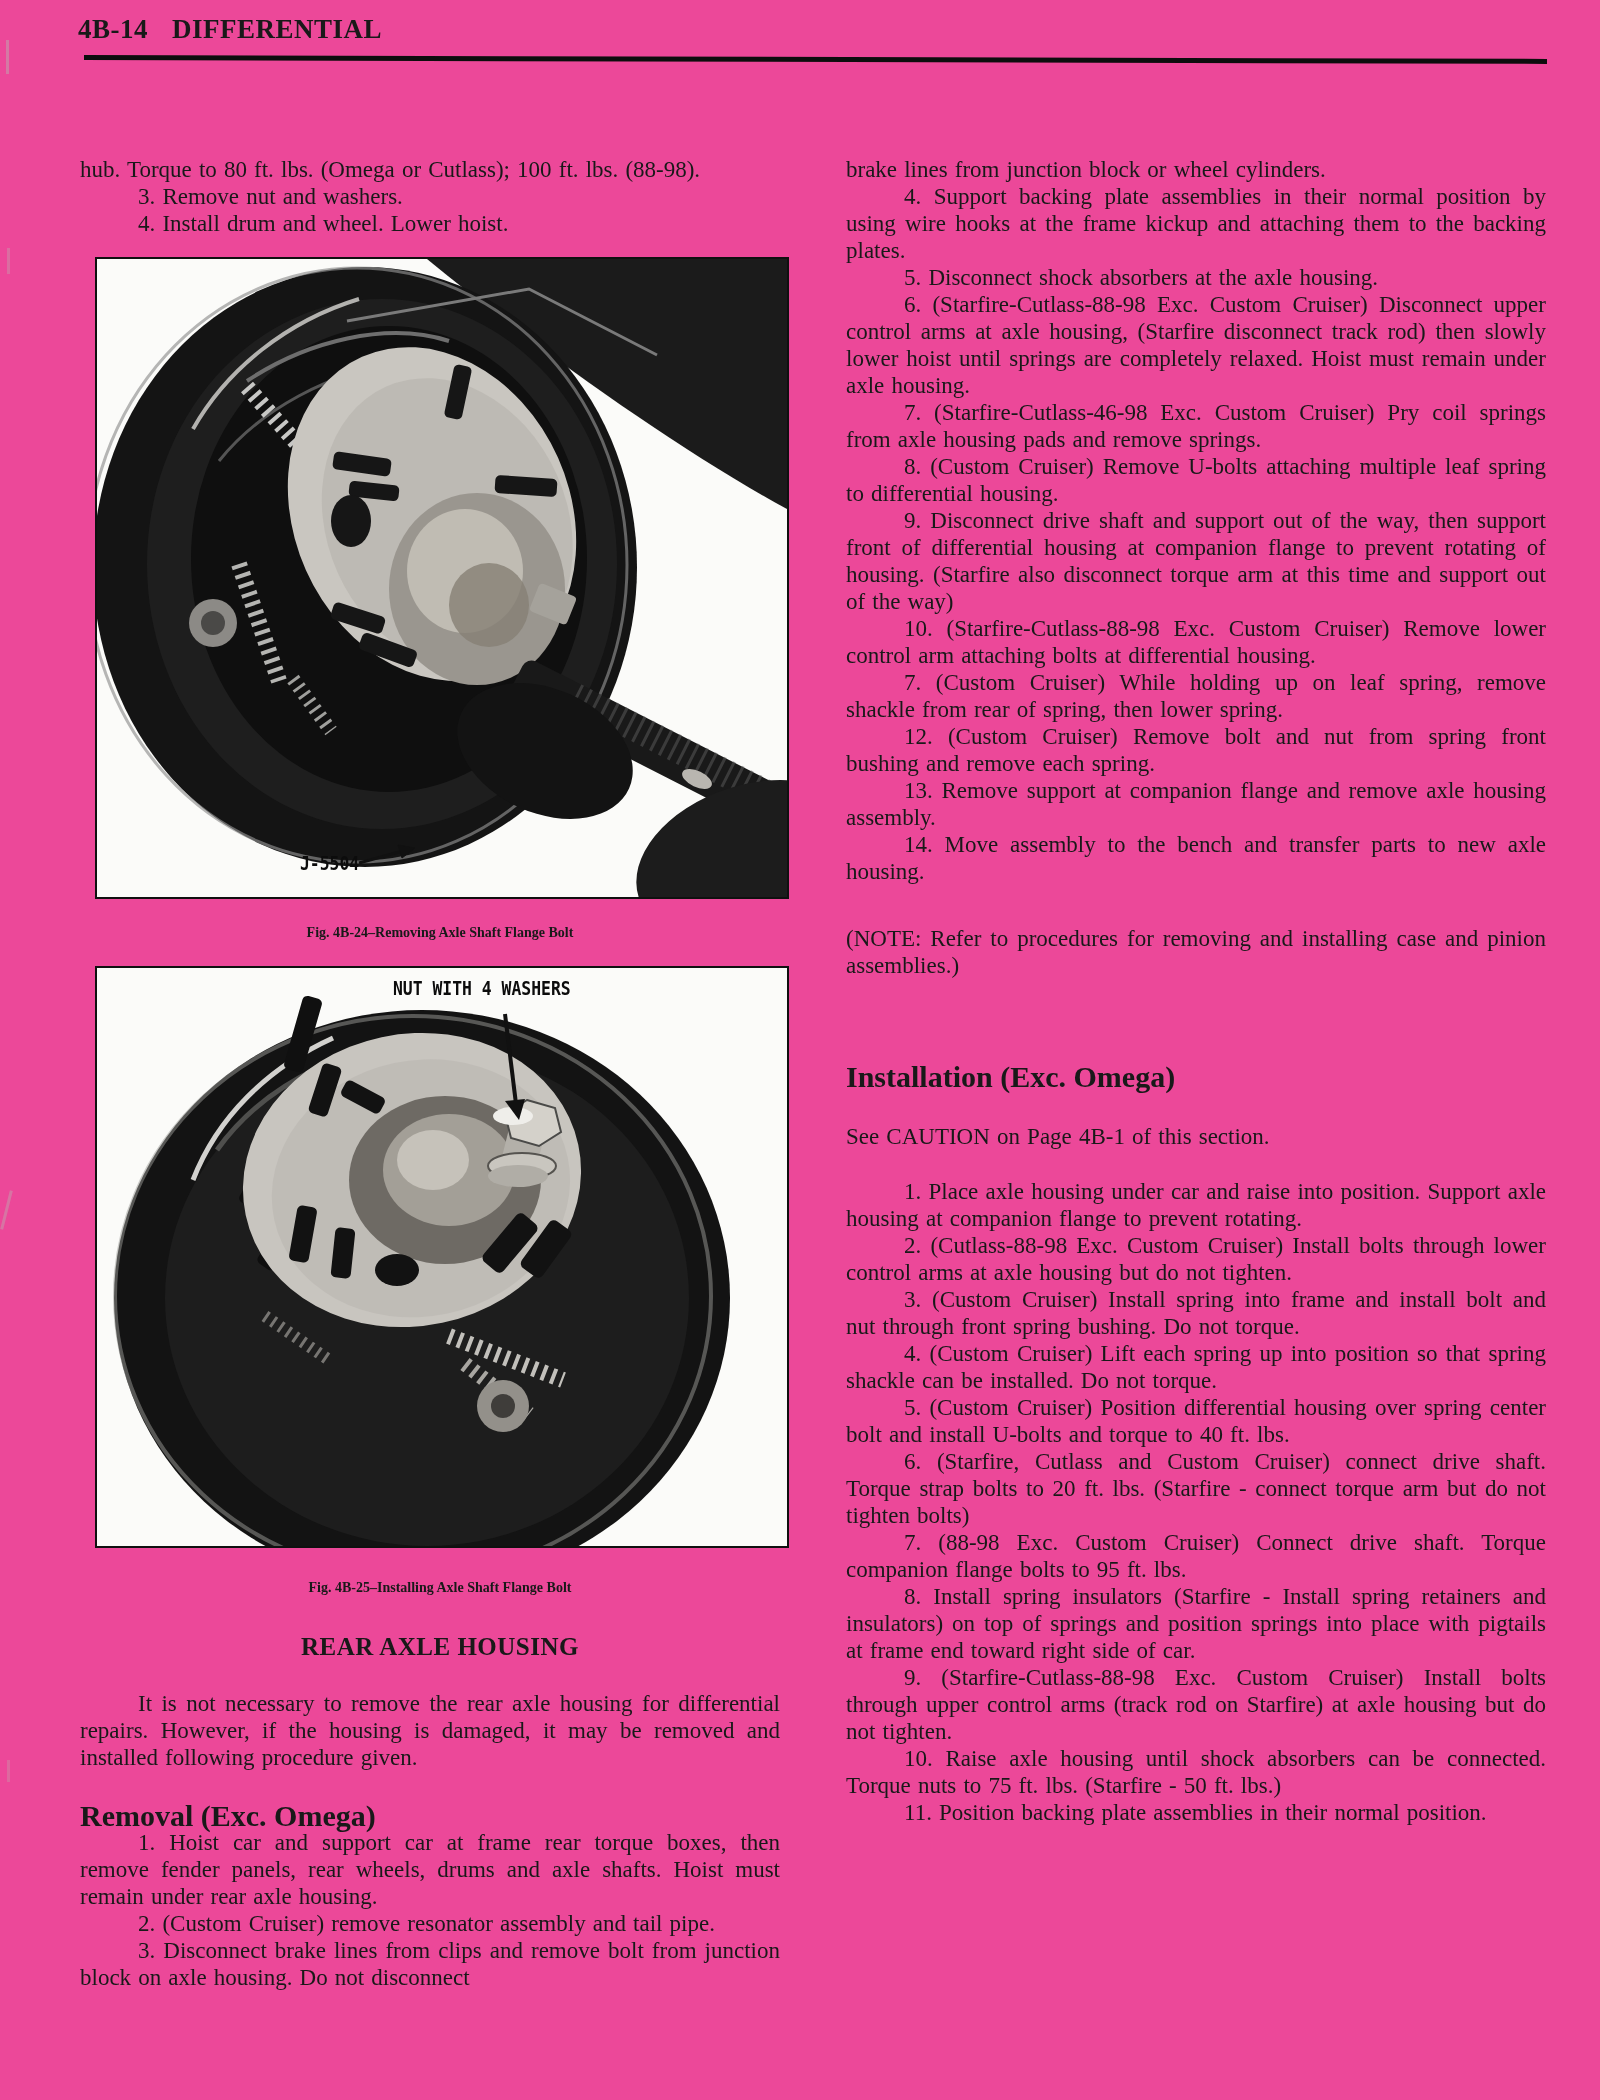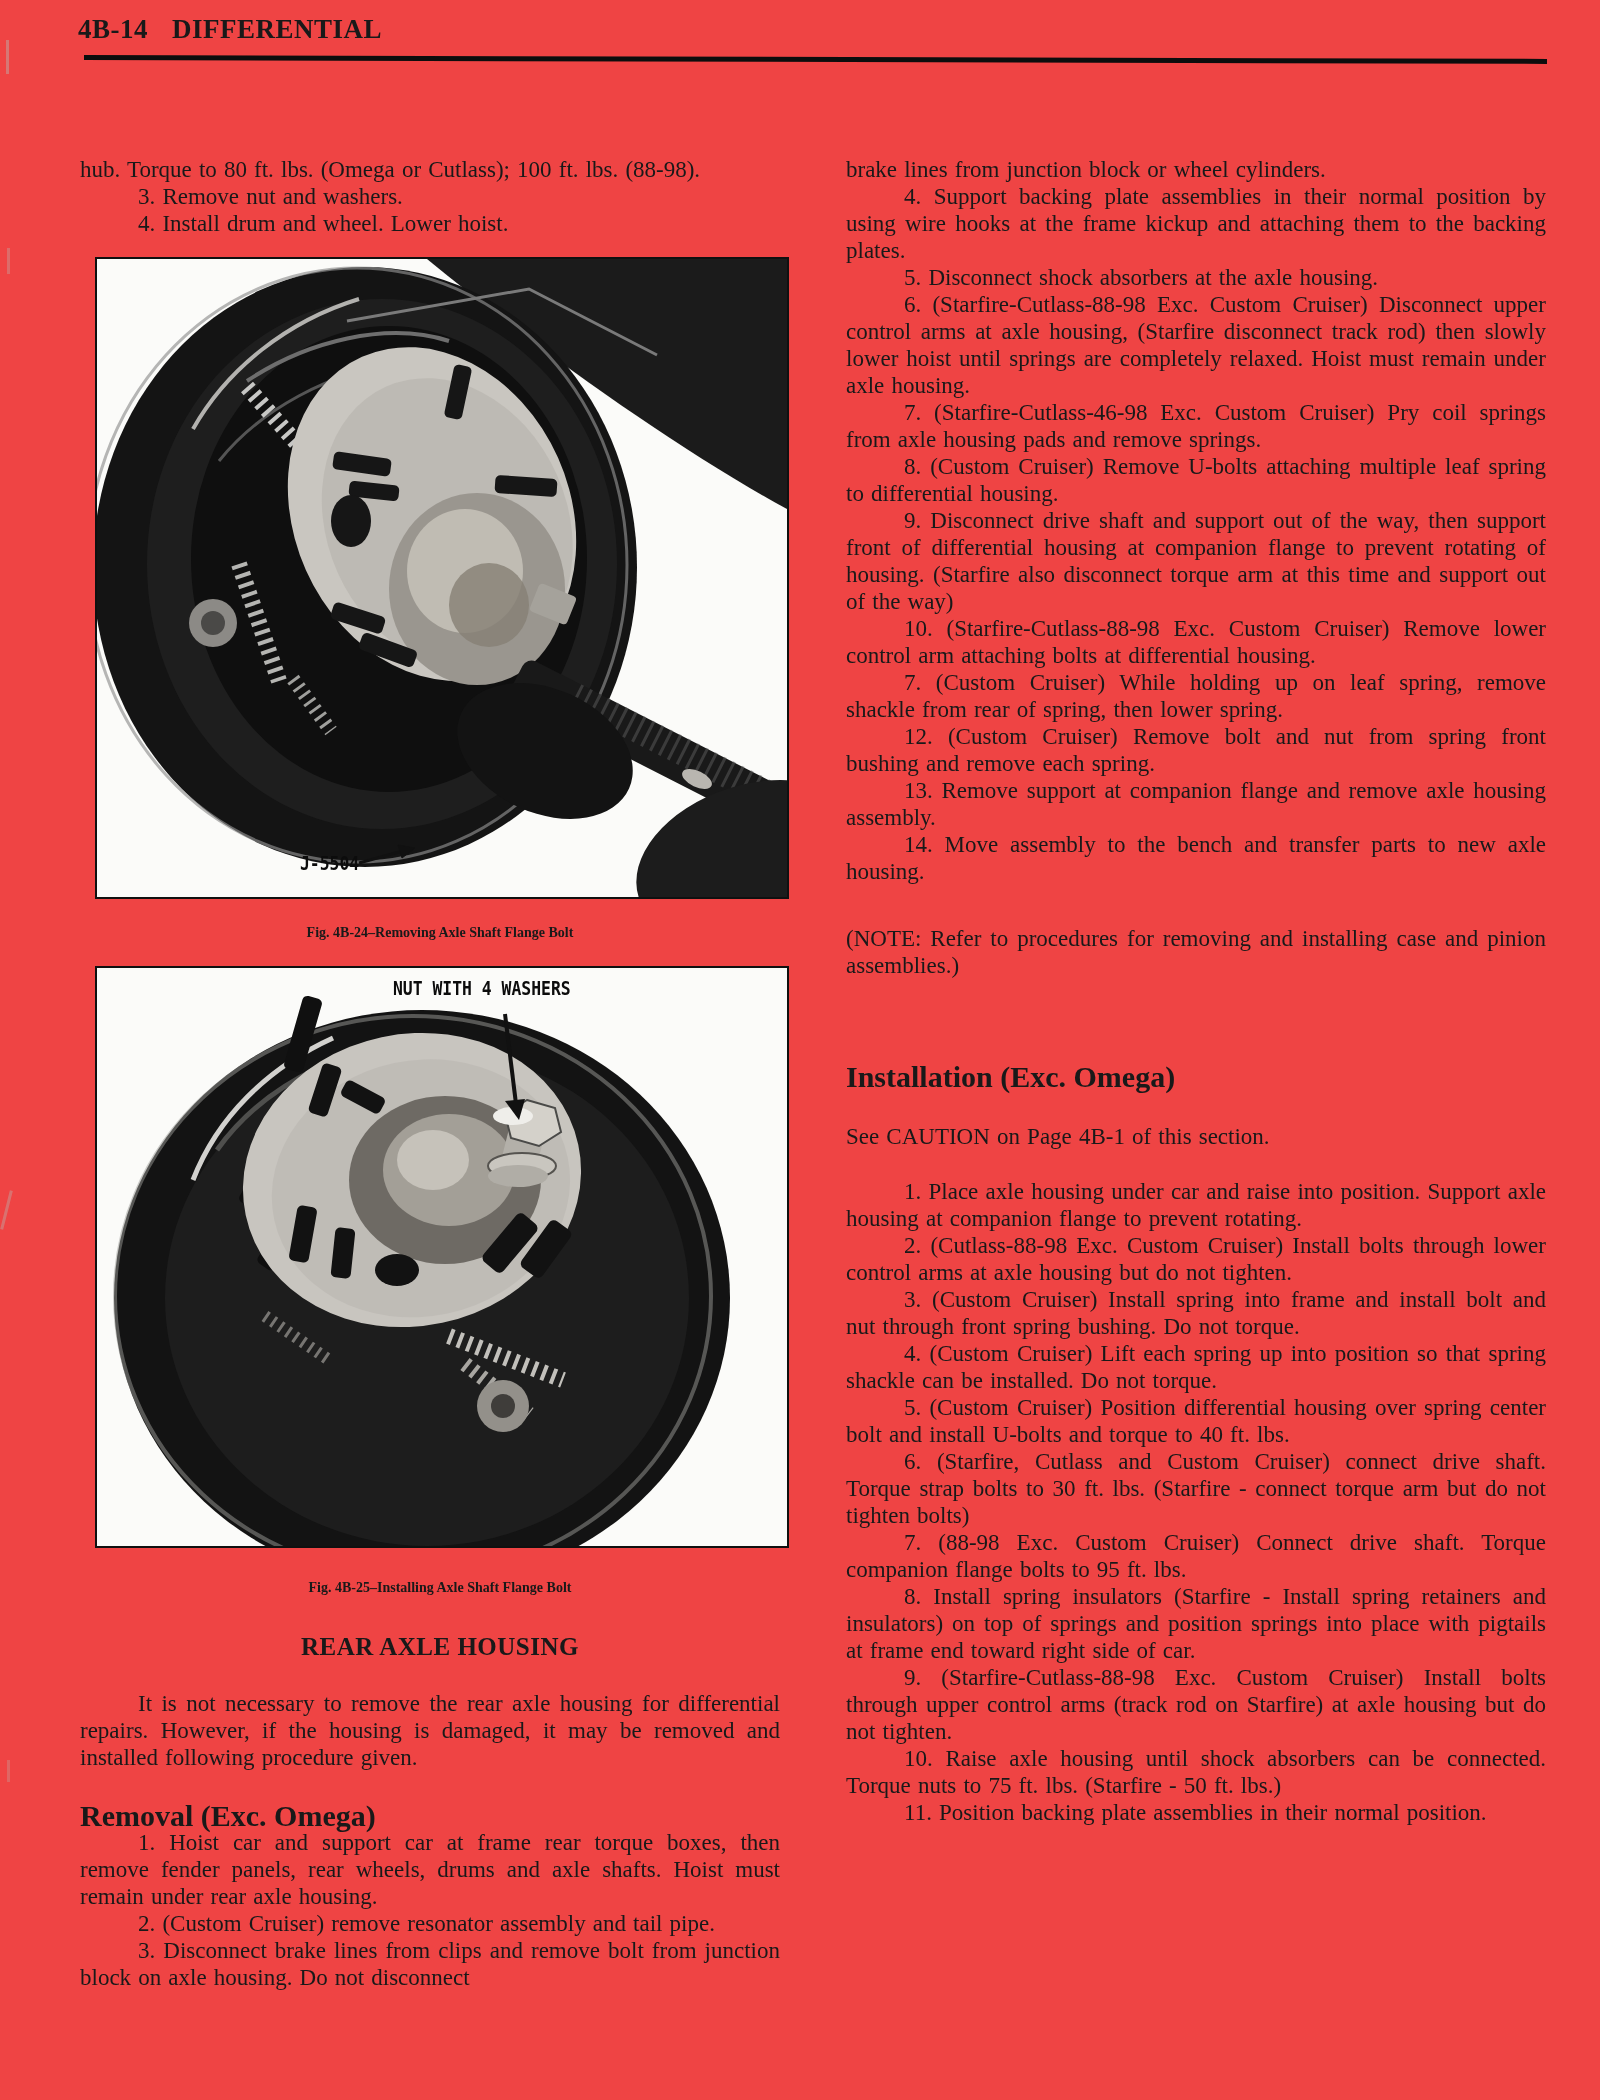--- a/index.html
+++ b/index.html
@@ -1,19 +1,19 @@
 <!DOCTYPE html>
 <html><head>
 <meta charset="utf-8">
 <style>
   html,body{margin:0;padding:0;}
   body{background:#e8e6e1;}
   .page{
     position:relative; width:1600px; height:2100px; overflow:hidden;
-    background:#ef4444; color:#191919;
+    background:#ec4899; color:#191919;
     font-family:"Liberation Serif", serif;
   }
   
   .page-header{position:absolute; left:78px; top:14px; font-weight:bold; font-size:27px; letter-spacing:0.5px; white-space:nowrap;}
   .page-header .num{margin-right:24px;}
   .rule{position:absolute; left:84px; top:57px; width:1463px; height:5px; background:#0d0d0d; transform:rotate(0.15deg);}
   
   .col{position:absolute; width:700px; top:156px;}
   .col-left{left:80px;}
   .col-right{left:846px;}
@@ -197,21 +197,21 @@
 
     <div class="h-sub" style="margin-top:84px;">Installation (Exc. Omega)</div>
 
     <p style="margin-top:33px;">See CAUTION on Page 4B-1 of this section.</p>
 
     <p class="step" style="margin-top:28px;">1. Place axle housing under car and raise into position. Support axle housing at companion flange to prevent rotating.</p>
     <p class="step">2. (Cutlass-88-98 Exc. Custom Cruiser) Install bolts through lower control arms at axle housing but do not tighten.</p>
     <p class="step">3. (Custom Cruiser) Install spring into frame and install bolt and nut through front spring bushing. Do not torque.</p>
     <p class="step">4. (Custom Cruiser) Lift each spring up into position so that spring shackle can be installed. Do not torque.</p>
     <p class="step">5. (Custom Cruiser) Position differential housing over spring center bolt and install U-bolts and torque to 40 ft. lbs.</p>
-    <p class="step">6. (Starfire, Cutlass and Custom Cruiser) connect drive shaft. Torque strap bolts to 30 ft. lbs. (Starfire - connect torque arm but do not tighten bolts)</p>
+    <p class="step">6. (Starfire, Cutlass and Custom Cruiser) connect drive shaft. Torque strap bolts to 20 ft. lbs. (Starfire - connect torque arm but do not tighten bolts)</p>
     <p class="step">7. (88-98 Exc. Custom Cruiser) Connect drive shaft. Torque companion flange bolts to 95 ft. lbs.</p>
     <p class="step">8. Install spring insulators (Starfire - Install spring retainers and insulators) on top of springs and position springs into place with pigtails at frame end toward right side of car.</p>
     <p class="step">9. (Starfire-Cutlass-88-98 Exc. Custom Cruiser) Install bolts through upper control arms (track rod on Starfire) at axle housing but do not tighten.</p>
     <p class="step">10. Raise axle housing until shock absorbers can be connected. Torque nuts to 75 ft. lbs. (Starfire - 50 ft. lbs.)</p>
     <p class="step">11. Position backing plate assemblies in their normal position.</p>
   </div>
 
 </div>
 
 </body></html>

